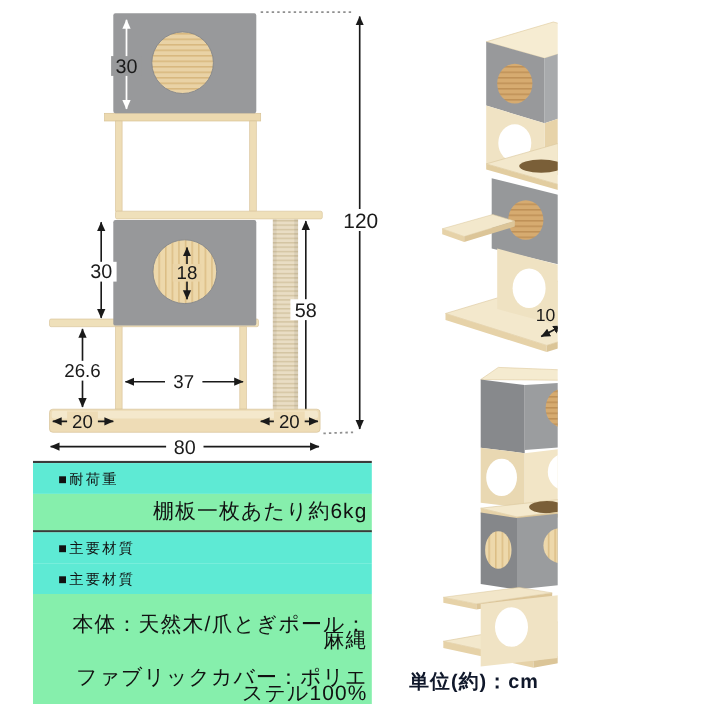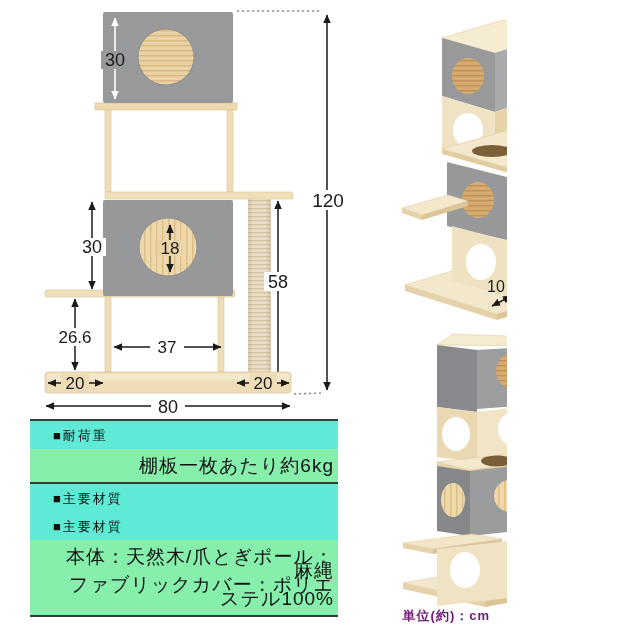--- a/index.html
+++ b/index.html
@@ -6,25 +6,25 @@
   .canvas{position:relative;width:507px;height:640px;background:#ffffff;overflow:hidden;
           font-family:"Liberation Sans",sans-serif;}
   .views-svg{position:absolute;left:0;top:0;}
   svg text{font-family:"Liberation Sans",sans-serif;fill:#1a1a1a;}
 
   
   .spec-table{position:absolute;left:30px;top:419px;width:308px;border-top:2px solid #3a3a3a;color:#111;}
   .spec-header{background:#5eead4;padding:8px 4px 7px 23px;font-size:13px;letter-spacing:2px;line-height:13px;}
   .spec-value{background:#86efac;padding:10px 4px 9px 23px;font-size:19px;letter-spacing:1px;
               line-height:14px;border-bottom:2px solid #3a3a3a;text-align:right;}
-  .spec-value .line{display:block;}
-  .spec-value .line + .line{margin-top:0;}
-
-  .unit-note{position:absolute;top:607px;right:17px;font-size:13px;font-weight:700;
-             letter-spacing:1px;color:#701a75;}
+  .spec-value .line{display:block;margin-top:12px;}
+  .spec-value .line + .line{margin-top:20px;}
+
+  .unit-note{position:absolute;top:607px;right:17px;font-size:18px;font-weight:700;
+             letter-spacing:1px;color:#0f172a;}
 </style>
 </head>
 <body>
 
 <div class="canvas">
 
 <svg class="views-svg" width="640" height="640" viewBox="0 0 640 640">
   <defs>
     <marker id="ar" viewBox="0 0 10 10" refX="9" refY="5" markerWidth="9" markerHeight="9" orient="auto-start-reverse" markerUnits="userSpaceOnUse">
       <path d="M0,0.8 L9.5,5 L0,9.2 z" fill="#1a1a1a"></path>

